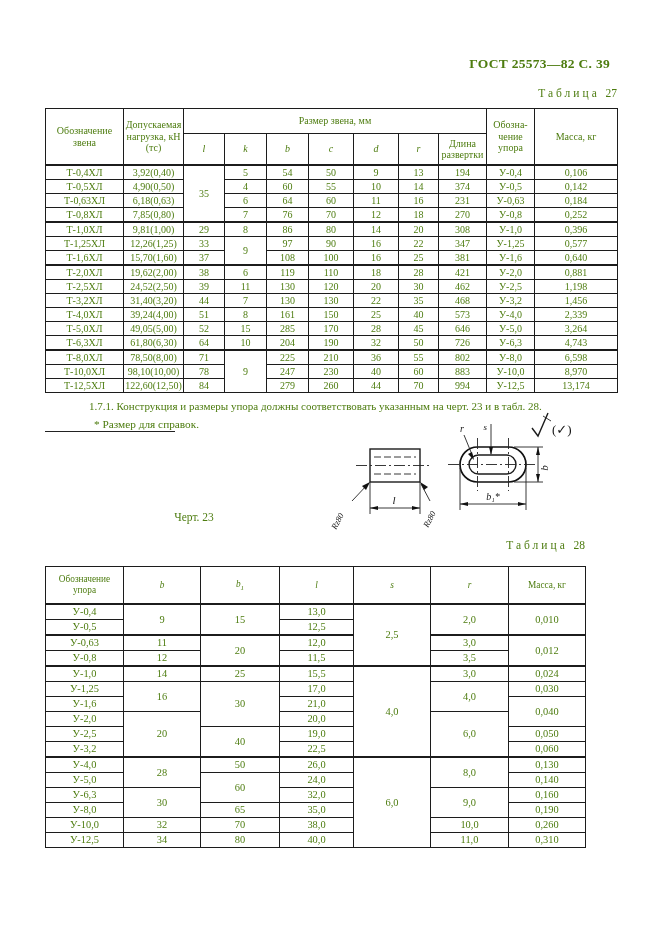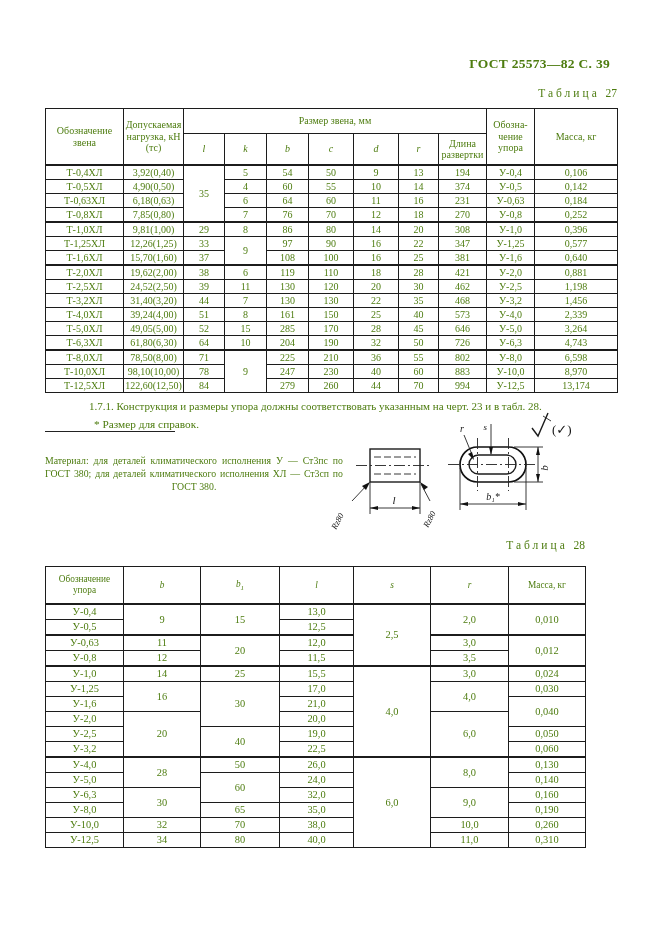--- a/index.html
+++ b/index.html
@@ -286,21 +286,21 @@
           <td>У-12,5</td>
           <td>13,174</td>
         </tr>
       </tbody>
     </table>
 
   <p class="abs para" style="margin:0">1.7.1. Конструкция и размеры упора должны соответствовать указанным на черт. 23 и в табл. 28.</p>
 
   <div class="abs frule"></div>
   <div class="abs footnote">* Размер для справок.</div>
-  <div class="abs material">Материал: для деталей климатического исполнения У — Ст3пс по ГОСТ 380; для деталей климатического исполнения ХЛ — Ст3сп по ГОСТ 380.</div>
+  <div class="abs figcap">Черт. 23</div>
 
   <div class="abs drawing">
     <svg width="326" height="142" viewBox="0 0 326 142">
 
       <g>
         <rect class="med" x="42" y="47" width="50" height="33"></rect>
         <line class="thin" x1="46" y1="55" x2="88" y2="55" stroke-dasharray="7 3"></line>
         <line class="thin" x1="46" y1="72" x2="88" y2="72" stroke-dasharray="7 3"></line>
         <line class="thin" x1="28" y1="63.5" x2="104" y2="63.5" stroke-dasharray="11 3 2 3"></line>
 

